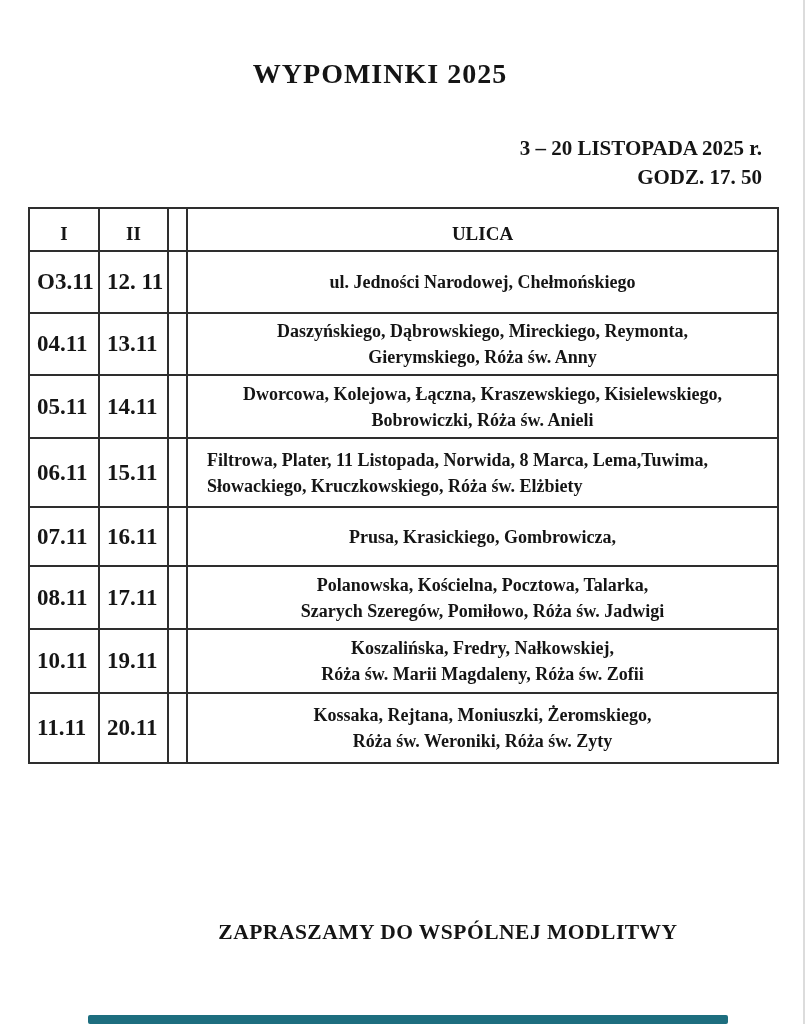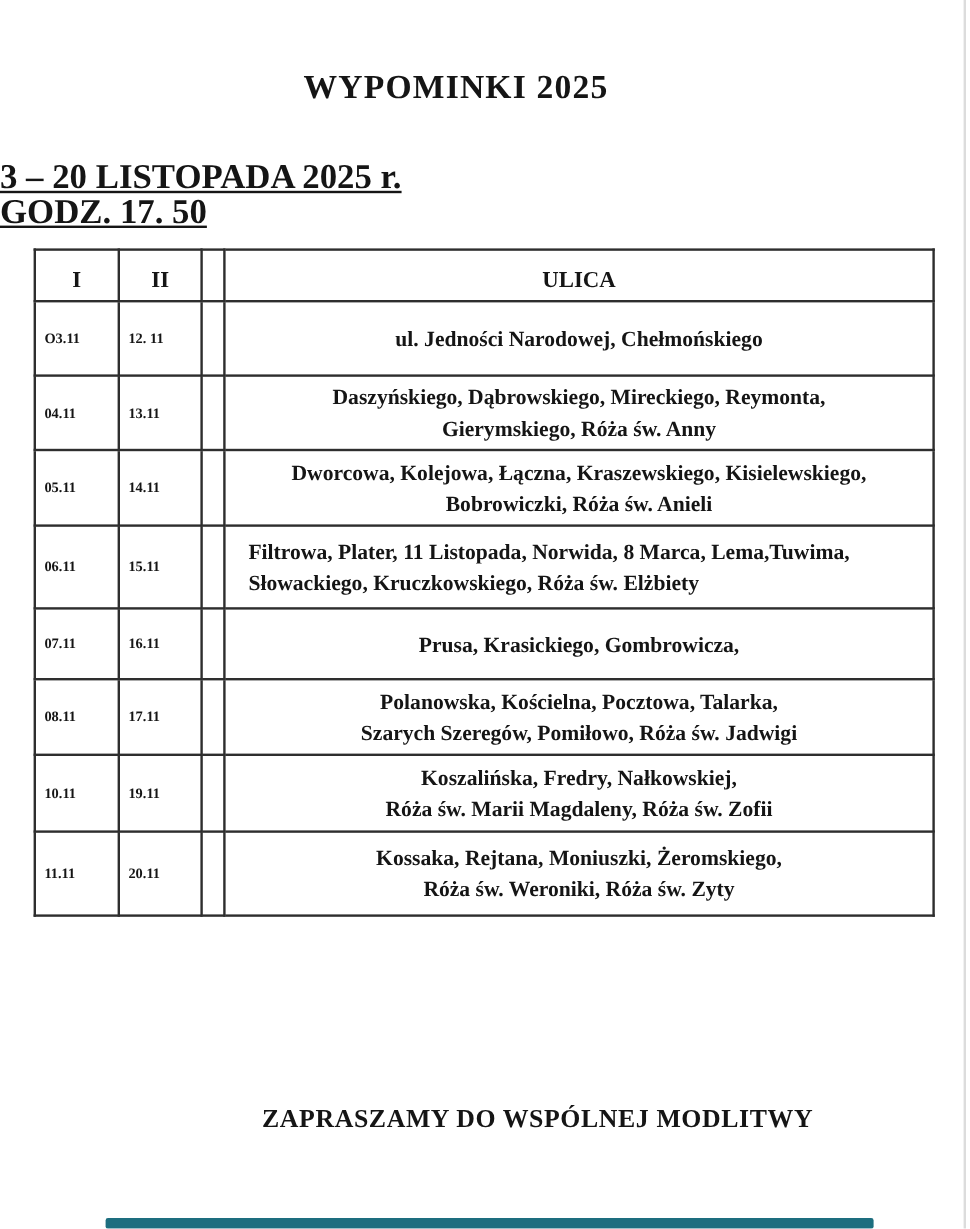--- a/index.html
+++ b/index.html
@@ -11,37 +11,37 @@
     font-weight:bold;
     color:#151515;
     overflow:hidden;
   }
   .title{
     position:absolute;top:58px;left:0;width:760px;
     text-align:center;font-size:28px;letter-spacing:1px;
   }
   .subtitle{
     position:absolute;top:134px;left:0;width:762px;
-    text-align:left;font-size:29px;line-height:29px;text-decoration:underline;
+    text-align:right;font-size:21px;line-height:29px;
   }
   .subtitle div{white-space:pre-line;}
   table.schedule{
     position:absolute;top:207px;left:28px;
     width:749px;border-collapse:collapse;table-layout:fixed;
   }
   table.schedule th, table.schedule td{
     border:2px solid #2e2e2e;
     font-weight:bold;color:#151515;
     overflow:hidden;
   }
   th.col-head{
     font-size:19px;text-align:center;vertical-align:bottom;padding:0 0 5px 0;
   }
   td.date-cell{
-    font-size:12px;text-align:left;vertical-align:middle;padding:0 0 0 7px;
+    font-size:23px;text-align:left;vertical-align:middle;padding:0 0 0 7px;
   }
   td.spacer-cell{padding:0;}
   td.street-cell{
     font-size:18px;text-align:center;vertical-align:middle;
     line-height:26px;white-space:pre-line;padding:0 4px;
   }
   td.street-cell.left{text-align:left;padding-left:19px;}
   tr.r-head{height:43px;}
   tr.r1{height:62px;} tr.r2{height:62px;} tr.r3{height:63px;}
   tr.r4{height:69px;} tr.r5{height:59px;} tr.r6{height:63px;}

